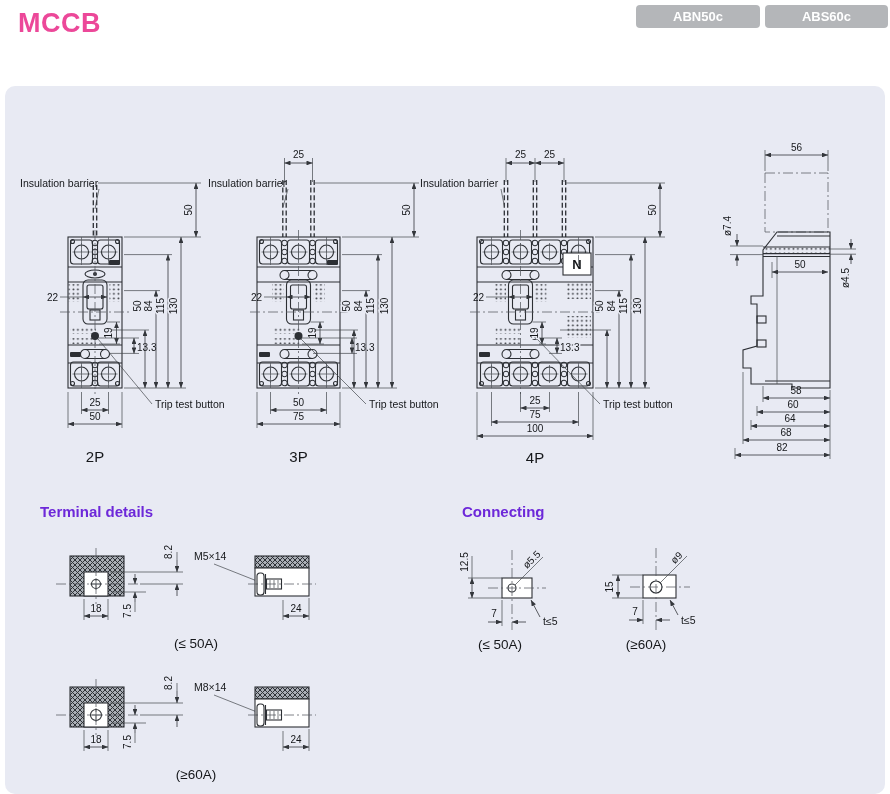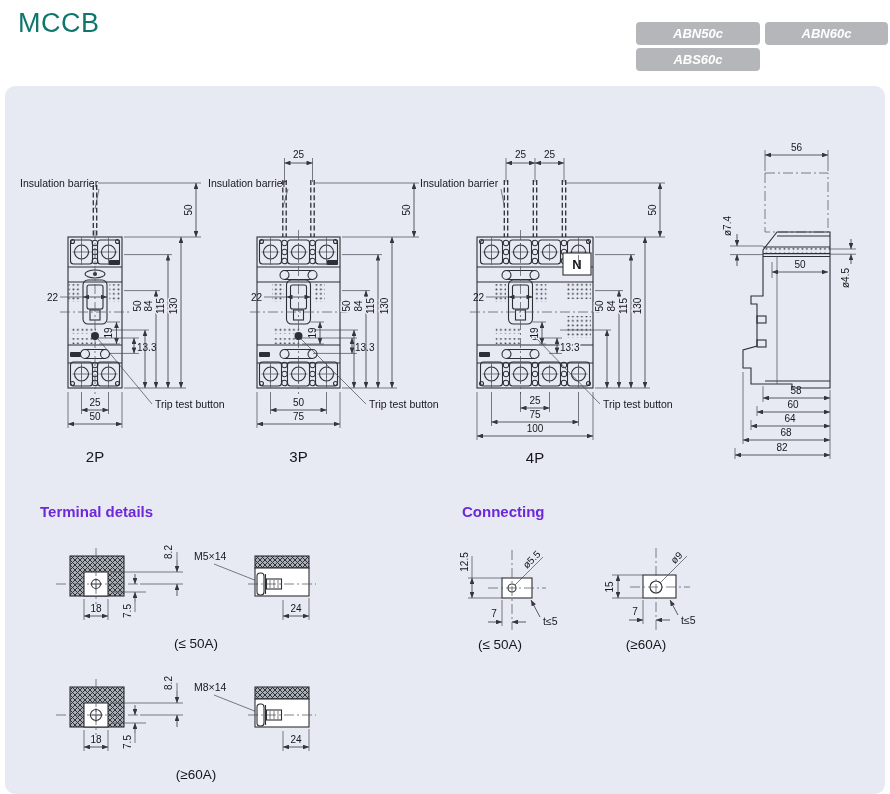--- a/index.html
+++ b/index.html
@@ -1,18 +1,18 @@
 <!DOCTYPE html>
 <html><head>
 <meta charset="utf-8">
 <style>
   html,body{margin:0;padding:0;background:#ffffff;}
   body{width:890px;height:794px;position:relative;font-family:"Liberation Sans",sans-serif;overflow:hidden;}
-  .title{position:absolute;left:18px;top:8px;font-size:27px;font-weight:normal;color:#0f766e;letter-spacing:.5px;}
-  .btns{position:absolute;left:636px;top:22px;width:252px;display:grid;grid-template-columns:124px 123px;grid-auto-rows:23px;column-gap:5px;row-gap:3px;font-style:italic;}
+  .title{position:absolute;left:18px;top:8px;font-size:27px;font-weight:bold;color:#ec4899;letter-spacing:.5px;}
+  .btns{position:absolute;left:636px;top:5px;width:252px;display:grid;grid-template-columns:124px 123px;grid-auto-rows:23px;column-gap:5px;row-gap:3px;}
   .btn{background:#b4b6b9;border-radius:4px;color:#fff;font-size:13px;font-weight:bold;display:flex;align-items:center;justify-content:center;cursor:pointer;}
   .panel{position:absolute;left:5px;top:86px;width:880px;height:708px;background:#e8eaf3;border-radius:10px;}
   .head{position:absolute;font-size:15px;font-weight:bold;color:#6d28d9;}
   #thead{left:40px;top:503px;}
   #chead{left:462px;top:503px;}
   svg{position:absolute;left:0;top:0;}
   svg text{font-family:"Liberation Sans",sans-serif;fill:#15171a;font-size:10px;}
   .o{fill:none;stroke:#2c2f34;stroke-width:1.1;}
   .of{fill:#ffffff;stroke:#2c2f34;stroke-width:1.1;}
   .od{fill:#2c2f34;stroke:none;}
@@ -26,21 +26,20 @@
   .cap2{font-size:13.5px;}
   .nb{font-size:13px;font-weight:bold;}
 </style>
 </head>
 <body>
 
 <div class="title">MCCB</div>
 
 <div class="btns">
   <div class="btn">ABN50c</div>
-  <div class="btn">ABN60c</div>
   <div class="btn">ABS60c</div>
 </div>
 
 <div class="panel"></div>
 <div class="head" id="thead">Terminal details</div>
 <div class="head" id="chead">Connecting</div>
 
 <svg width="890" height="794" viewBox="0 0 890 794">
 <defs>
   <marker id="ar" viewBox="0 0 10 8" refX="10" refY="4" markerWidth="8" markerHeight="6" orient="auto-start-reverse">

